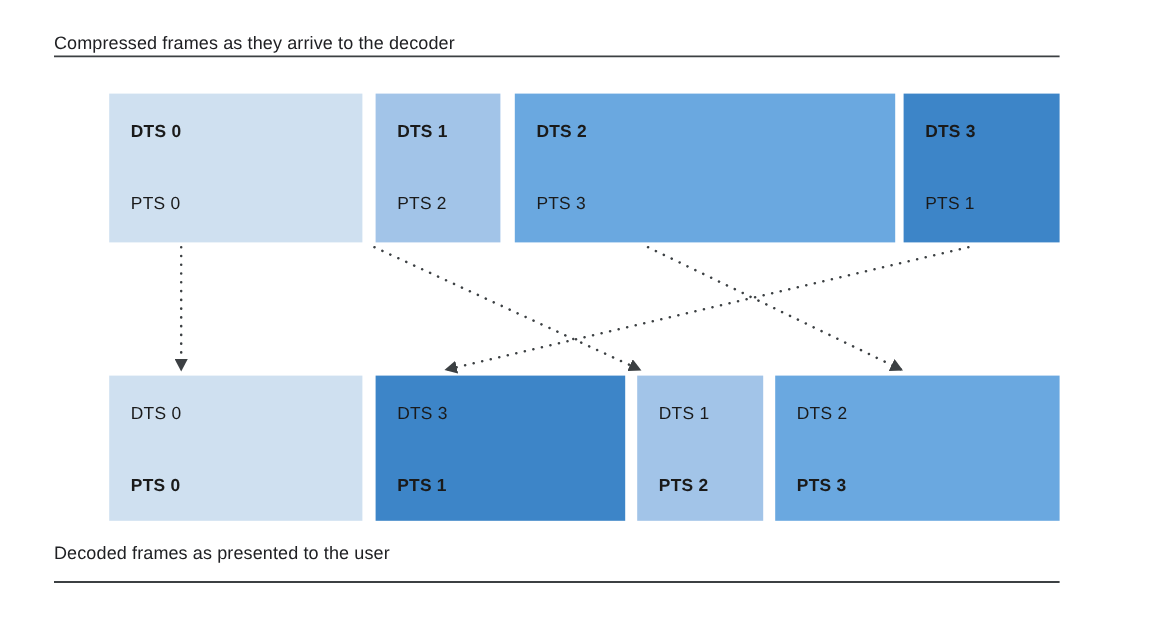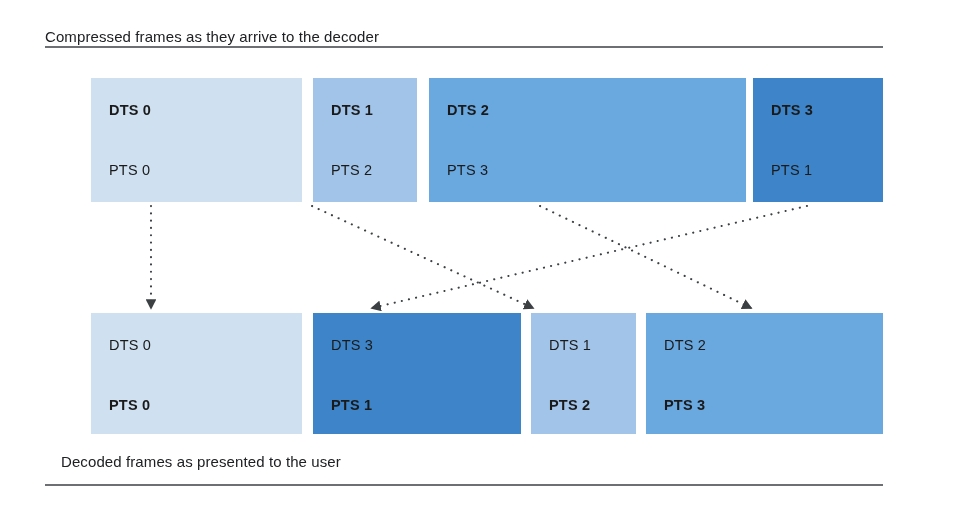--- a/index.html
+++ b/index.html
@@ -54,21 +54,21 @@
   .frame.bottom .dts { font-weight: normal; }
   .frame.bottom .pts { font-weight: bold; }
 </style>
 </head>
 <body>
 
 <div id="diagram">
 
   <div class="caption" style="left:45px; top:28px;">Compressed frames as they arrive to the decoder</div>
 
-  <div class="caption" style="left:45px; top:453px;margin-left:16px;">Decoded frames as presented to the user</div>
+  <div class="caption" style="left:45px; top:453px;">Decoded frames as presented to the user</div>
 
   <svg class="axis-svg" viewBox="0 0 963 523" xmlns="http://www.w3.org/2000/svg">
     <defs>
       <marker id="arrowSolid" markerWidth="9" markerHeight="9" refX="7.5" refY="3.2" orient="auto" markerUnits="strokeWidth">
         <path d="M0,0 L8,3.2 L0,6.4 z" fill="#3c4043"></path>
       </marker>
       <marker id="arrowDot" markerWidth="5.2" markerHeight="5.2" refX="4.2" refY="2.6" orient="auto" markerUnits="strokeWidth">
         <path d="M0,0 L5,2.6 L0,5.2 z" fill="#3c4043"></path>
       </marker>
     </defs>

